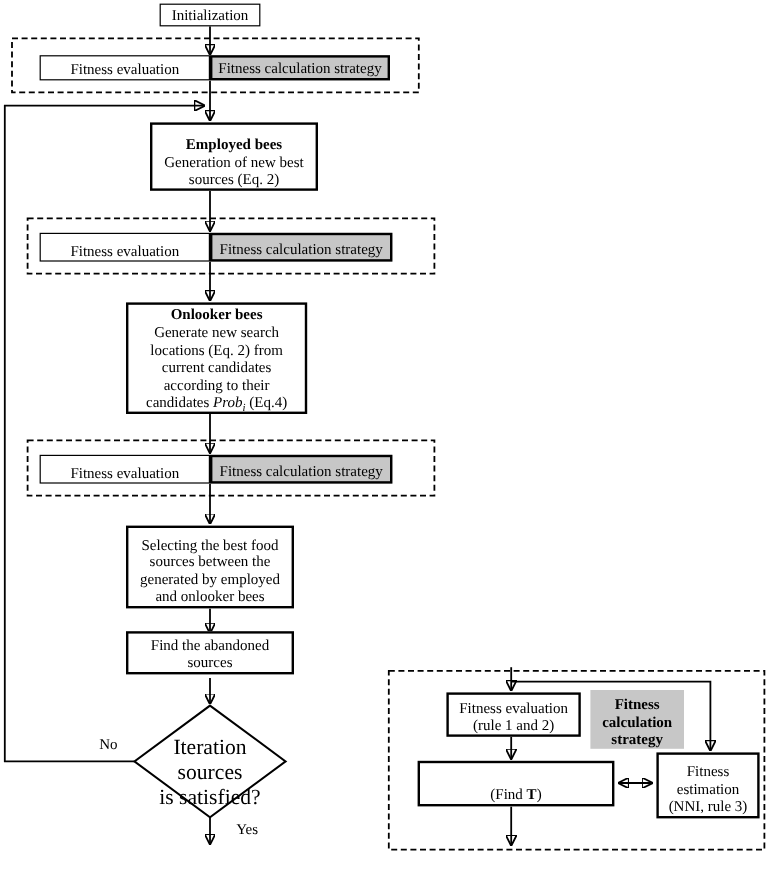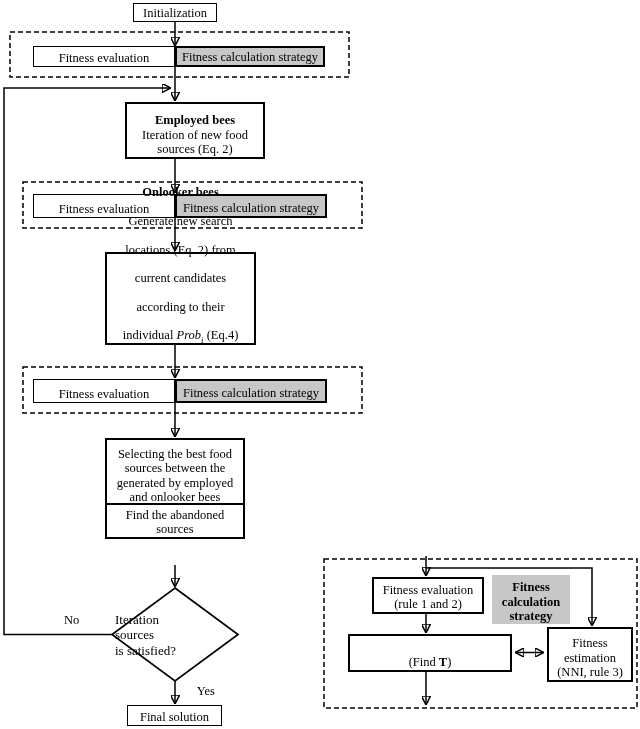--- a/index.html
+++ b/index.html
@@ -15,25 +15,25 @@
   .box {
     position:absolute; z-index:2; box-sizing:border-box;
     background:#ffffff; border:1.5px solid #000;
     display:flex; flex-direction:column; align-items:center; justify-content:flex-end;
     text-align:center; font-size:12.5px; line-height:1.17; white-space:nowrap;
   }
   .thick { border-width:2px; }
   .noborder { border:none; }
   .b { font-weight:bold; }
   .lbl {
-    position:absolute; z-index:3; font-size:12.5px; text-align:left;
+    position:absolute; z-index:3; font-size:12.5px; text-align:right;
     background:transparent;
   }
   .dtext {
-    position:absolute; z-index:3; font-size:13px; line-height:1.18;
+    position:absolute; z-index:3; text-align:center; font-size:18px; line-height:1.18;
   }
   sub { font-size:9px; line-height:0; }
 </style>
 </head>
 <body>
 
 <div class="canvas">
 
   <svg class="wires" width="640" height="729" viewBox="0 0 640 729">
     <defs>
@@ -74,70 +74,67 @@
 
   <div class="box" style="left:33px;top:46px;width:142px;height:21px;">
     <div>Fitness evaluation</div>
   </div>
   <div class="box thick" style="left: 175px; top: 46px; width: 150px; height: 21px; background: rgb(199, 199, 199);">
     <div>Fitness calculation strategy</div>
   </div>
 
   <div class="box thick" style="left:105px;top:102px;width:140px;height:57px;margin-left:20px;">
     <div class="b">Employed bees</div>
-    <div>Iteration of new food</div>
+    <div>Generation of new best</div>
     <div>sources (Eq. 2)</div>
   </div>
 
   <div class="box" style="left:33px;top:194px;width:142px;height:24px;">
     <div>Fitness evaluation</div>
   </div>
   <div class="box thick" style="left: 175px; top: 194px; width: 152px; height: 24px; background: rgb(199, 199, 199);">
     <div>Fitness calculation strategy</div>
   </div>
 
-  <div class="box thick" style="left:105px;top:252px;width:151px;height:93px;gap:14px;">
+  <div class="box thick" style="left:105px;top:252px;width:151px;height:93px;">
     <div class="b">Onlooker bees</div>
     <div>Generate new search</div>
     <div>locations (Eq. 2) from</div>
     <div>current candidates</div>
     <div>according to their</div>
-    <div><span>individual </span><i><span>Prob</span><sub>i</sub></i><span> (Eq.4)</span></div>
+    <div><span>candidates </span><i><span>Prob</span><sub>i</sub></i><span> (Eq.4)</span></div>
   </div>
 
   <div class="box" style="left:33px;top:379px;width:142px;height:24px;">
     <div>Fitness evaluation</div>
   </div>
   <div class="box thick" style="left: 175px; top: 379px; width: 152px; height: 24px; background: rgb(199, 199, 199);">
     <div>Fitness calculation strategy</div>
   </div>
 
   <div class="box thick" style="left:105px;top:438px;width:140px;height:69px;">
     <div>Selecting the best food</div>
     <div>sources between the</div>
     <div>generated by employed</div>
     <div>and onlooker bees</div>
   </div>
 
-  <div class="box thick" style="left:105px;top:503px;width:140px;height:36px;">
+  <div class="box thick" style="left:105px;top:526px;width:140px;height:36px;">
     <div>Find the abandoned</div>
     <div>sources</div>
   </div>
 
   <div class="dtext" style="left:115px;top:612px;width:120px;">
     <div>Iteration</div>
     <div>sources</div>
     <div>is satisfied?</div>
   </div>
   <div class="lbl" style="left:64px;top:613px;width:34px;">No</div>
   <div class="lbl" style="left:181px;top:684px;width:34px;text-align:right;">Yes</div>
 
-  <div class="box" style="left:127px;top:705px;width:95px;height:21px;">
-    <div>Final solution</div>
-  </div>
 
   <div class="box thick" style="left:372px;top:577px;width:112px;height:37px;">
     <div>Fitness evaluation</div>
     <div>(rule 1 and 2)</div>
   </div>
 
   <div class="box noborder b" style="left: 492px; top: 575px; width: 78px; height: 49px; background: rgb(199, 199, 199);">
     <div>Fitness</div>
     <div>calculation</div>
     <div>strategy</div>

